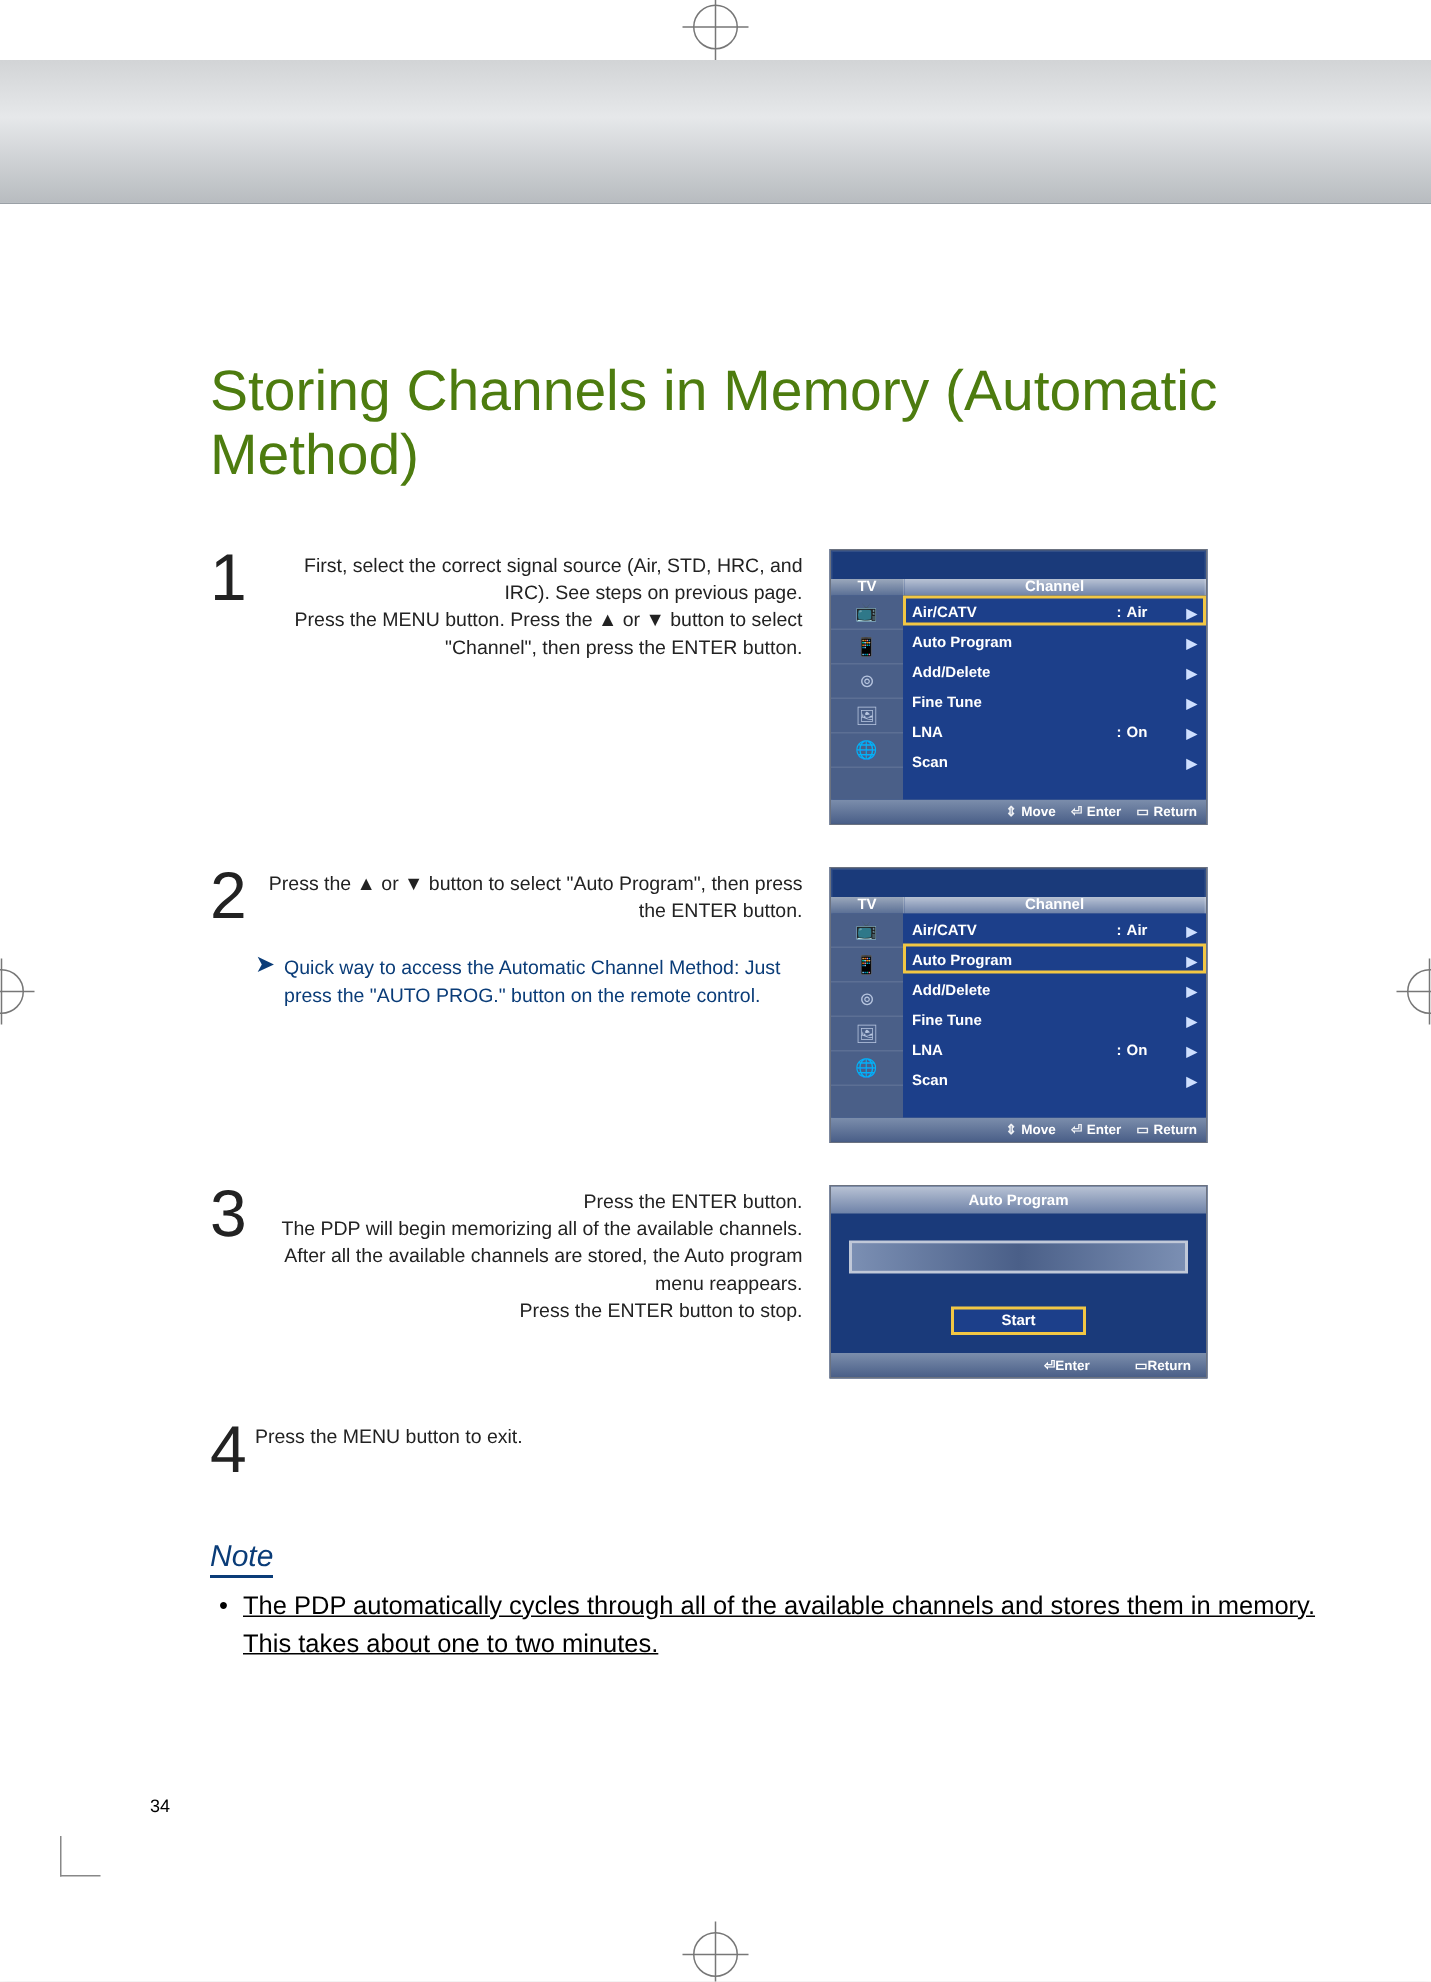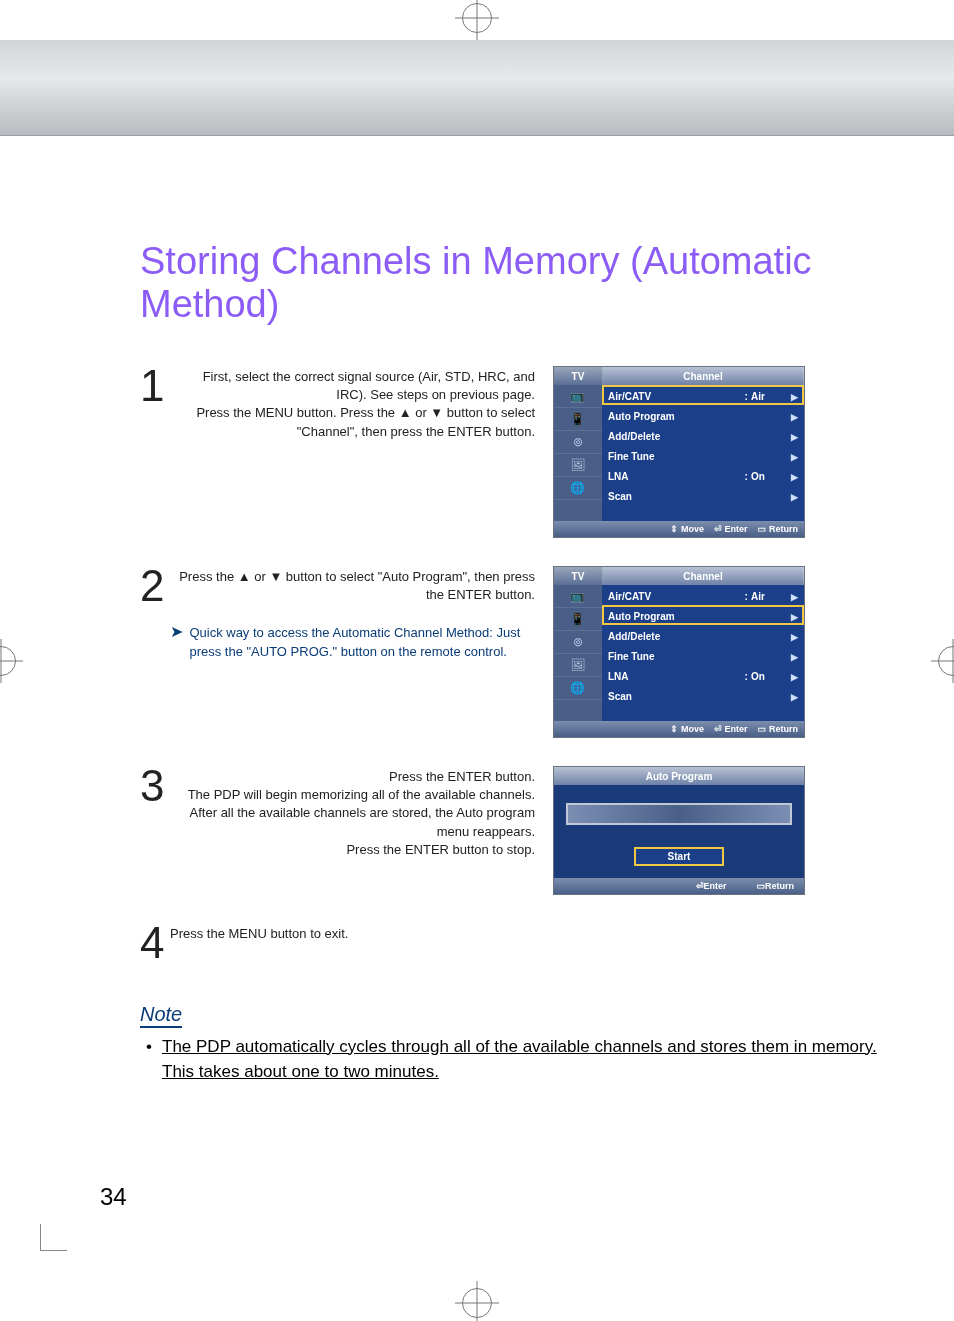--- a/index.html
+++ b/index.html
@@ -34,21 +34,21 @@
   .content {
     position: absolute;
     top: 200px;
     left: 140px;
     right: 60px;
   }
   h1.title {
     font-family: "Arial Narrow", "Helvetica Neue Condensed", Arial, sans-serif;
     font-stretch: condensed;
     font-weight: 400;
-    color: #8b5cf6;
+    color: #4d7c0f;
     font-size: 38px;
     margin: 40px 0 40px 0;
     letter-spacing: 0px;
   }
   .row {
     display: flex;
     align-items: flex-start;
     margin-bottom: 28px;
     gap: 18px;
   }
@@ -96,21 +96,22 @@
     width: 250px;
     border: 1px solid #6b7280;
     background: #1a3a7a;
     font-size: 10px;
     color: #fff;
     position: relative;
     box-shadow: inset 0 0 0 1px rgba(255,255,255,0.1);
   }
   .osd-header {
     display: flex;
-    height: 18px;
+    height: 30px;
+    align-items: flex-end;
   }
   .osd-tab {
     background: linear-gradient(to bottom,#9aa7bb,#5a6f95);
     color: #fff;
     font-weight: bold;
     display: flex;
     align-items: center;
     justify-content: center;
     border-right: 1px solid rgba(255,255,255,0.2);
   }
@@ -228,21 +229,21 @@
   .note-bullet::before {
     content: "•";
     position: absolute;
     left: 6px;
     top: 0;
   }
   .page-num {
     position: absolute;
     bottom: 110px;
     left: 100px;
-    font-size: 24px;
+    font-size: 12px;
   }
   
   .reg {
     position:absolute; width:28px; height:28px; border:1px solid #777; border-radius:50%;
   }
   .reg::before, .reg::after {
     content:""; position:absolute; background:#777;
   }
   .reg::before { left:50%; top:-8px; bottom:-8px; width:1px; transform:translateX(-0.5px);}
   .reg::after  { top:50%; left:-8px; right:-8px; height:1px; transform:translateY(-0.5px);}

